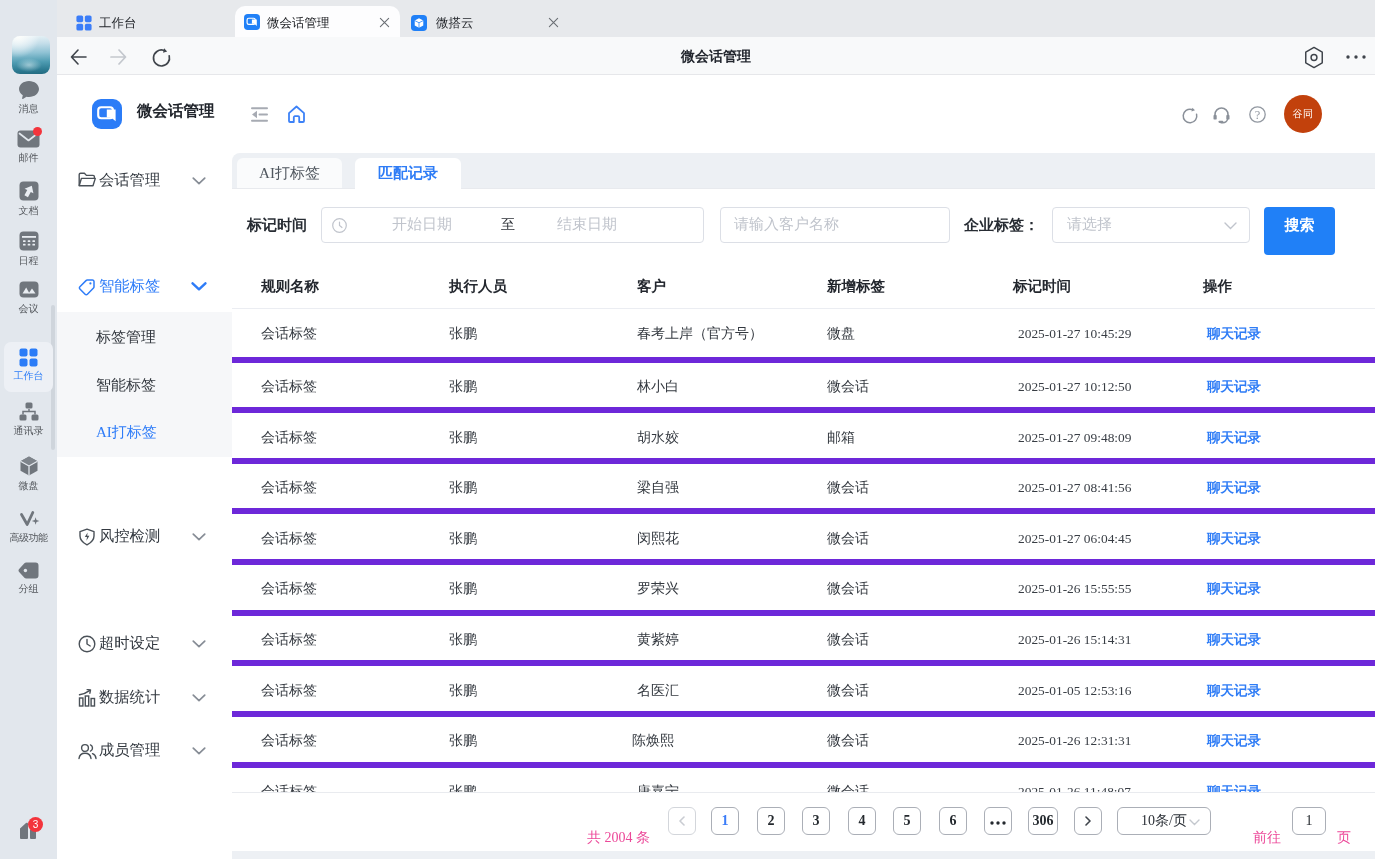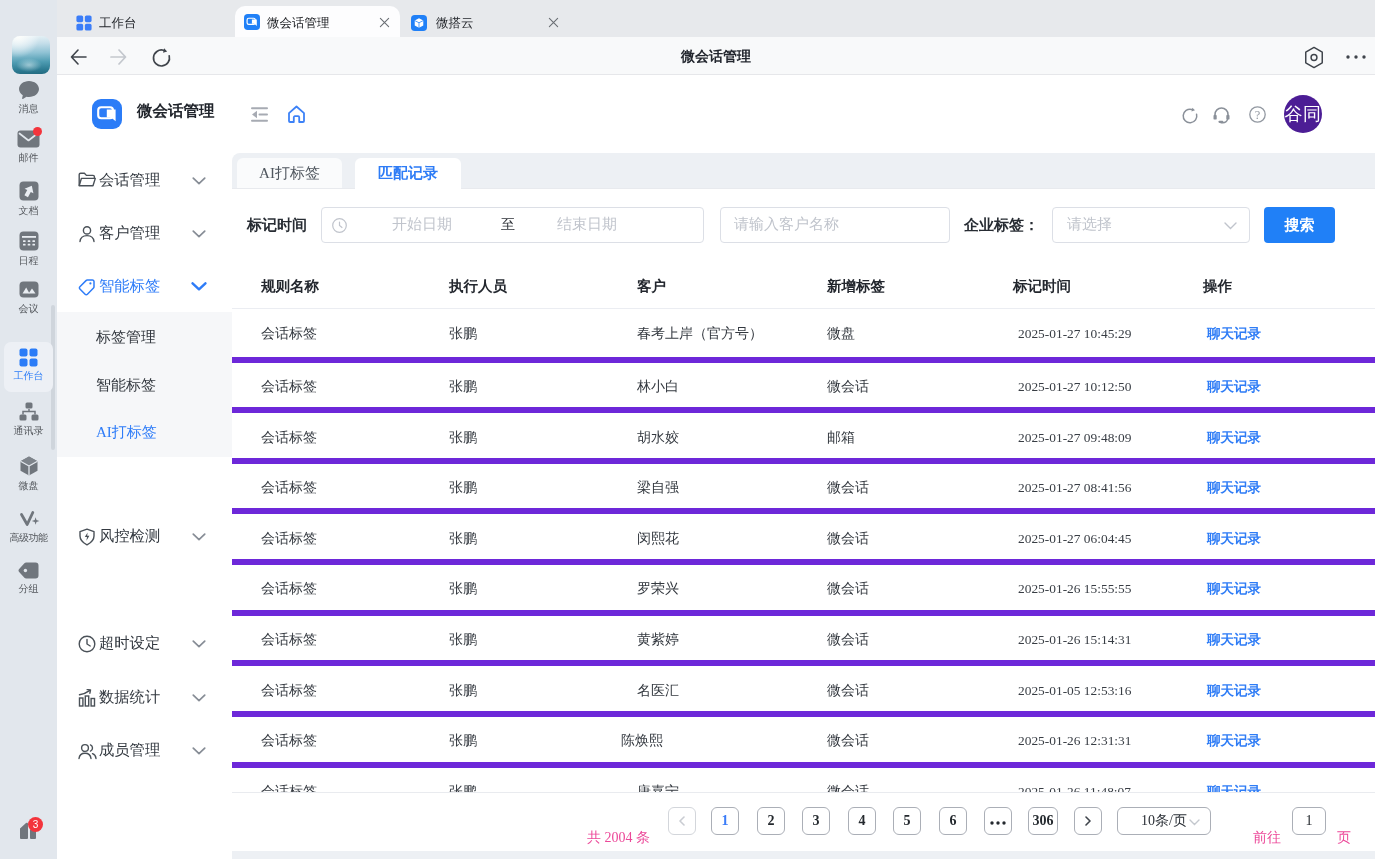--- a/index.html
+++ b/index.html
@@ -26,21 +26,21 @@
 #activetab { position:absolute; left:178px; top:6px; width:165px; height:31px; background:#FDFDFE; border-radius:10px 10px 0 0; }
 
 
 #navbar { position:absolute; left:57px; top:37px; width:1318px; height:38px; background:#F8F9FA; border-bottom:1px solid #E6E7EA; font-family:"Liberation Sans",sans-serif; }
 #navtitle { position:absolute; left:559px; top:0px; width:200px; height:38px; line-height:38px; text-align:center; font-size:14px; font-weight:bold; color:#23272F; }
 
 
 #appheader { position:absolute; left:57px; top:75px; width:1318px; height:78px; background:#fff; }
 #applogo { position:absolute; left:35px; top:24px; width:30px; height:30px; border-radius:9px; background:#2B7CF7; }
 #apptitle { position:absolute; left:80px; top:26px; font-size:15.5px; font-weight:600; color:#20242B; }
-#hdravatar { position:absolute; left:1227px; top:20px; width:38px; height:38px; border-radius:50%; background:#4c1d95; color:#fff; font-size:18px; text-align:center; line-height:38px; letter-spacing:0.5px; font-family:"Liberation Sans",sans-serif; }
+#hdravatar { position:absolute; left:1227px; top:20px; width:38px; height:38px; border-radius:50%; background:#c2410c; color:#fff; font-size:10px; text-align:center; line-height:38px; letter-spacing:0.5px; font-family:"Liberation Sans",sans-serif; }
 
 
 #menu { position:absolute; left:57px; top:153px; width:175px; height:706px; background:#fff; }
 .mi { position:absolute; left:0; width:175px; height:30px; }
 .mi svg.ic { position:absolute; left:21px; top:50%; margin-top:-9px; }
 .mi .t { position:absolute; left:42px; top:50%; transform:translateY(-53%); font-size:15.3px; color:#333940; white-space:nowrap; }
 .mi svg.ch { position:absolute; left:135px; top:50%; margin-top:-4.5px; }
 .mi.blue .t { color:#2E7CF8; }
 #submenu { position:absolute; left:0; top:159px; width:175px; height:145px; background:#F6F7F9; }
 .smi { position:absolute; left:39px; font-size:15px; color:#33383F; white-space:nowrap; }
@@ -50,21 +50,21 @@
 .tabcard { position:absolute; top:5px; height:31px; border-radius:6px 6px 0 0; text-align:center; font-size:15px; line-height:31px; }
 #tabc1 { left:5px; width:105px; background:#FAFBFC; color:#4F565E; }
 #tabc2 { left:123px; width:106px; background:#fff; color:#2E7CF6; font-weight:bold; z-index:3; }
 #tabline { position:absolute; left:0; top:35px; width:1143px; height:1px; background:#E8EAEE; z-index:2; }
 #panel { position:absolute; left:0; top:35px; width:1143px; height:663px; background:#fff; overflow:hidden; }
 
 
 .flabel { position:absolute; font-size:15px; font-weight:bold; color:#272C33; top:28px; }
 .finput { position:absolute; top:19px; height:36px; border:1px solid #DCDFE6; border-radius:4px; background:#fff; }
 .ph { color:#C0C4CC; font-size:15px; }
-#searchbtn { position:absolute; left:1032px; top:19px; width:71px; height:36px; background:#2080F7; border-radius:4px; color:#fff; font-size:15px; font-weight:bold; text-align:center; line-height:36px; }
+#searchbtn { position:absolute; left:1032px; top:19px; width:71px; height:48px; background:#2080F7; border-radius:4px; color:#fff; font-size:15px; font-weight:bold; text-align:center; line-height:36px; }
 
 
 .th { position:absolute; font-size:14.5px; font-weight:bold; color:#23272E; top:89px; }
 .tr { position:absolute; left:0; width:1143px; border-bottom:6px solid #6d28d9; }
 .td { position:absolute; top:calc(50% + 2px); transform:translateY(-50%); font-size:14px; color:#33383F; white-space:nowrap; }
 .td.date { font-size:13.4px; color:#383D44; }
 .td.link { color:#2E7CF6; font-weight:bold; font-size:13.5px; }
 #thsep { position:absolute; left:0; top:120px; width:1143px; height:1px; background:#EBEDF2; }
 
 
@@ -283,30 +283,20 @@
     <div id="hdravatar">谷同</div>
   </div>
 
   <div id="menu">
     <div class="mi" style="top:13px;">
       <svg class="ic" width="18" height="16" viewBox="0 0 18 16">
           <path d="M1.2 13.8 V2.6 A1.4 1.4 0 0 1 2.6 1.2 H6.4 L8.4 3.4 H15 A1.4 1.4 0 0 1 16.4 4.8 V6.2" stroke="#4A5158" stroke-width="1.4" fill="none" stroke-linejoin="round"></path>
           <path d="M1.2 13.8 L3.4 6.4 H17.3 L15 13.8 Z" stroke="#4A5158" stroke-width="1.4" fill="none" stroke-linejoin="round"></path>
         </svg>
       <span class="t">会话管理</span>
-      <svg class="ch" width="14" height="8" viewBox="0 0 12 7">
-          <path d="M1 1 L6 5.7 L11 1" stroke="#878D96" stroke-width="1.5" fill="none" stroke-linecap="round" stroke-linejoin="round"></path>
-        </svg>
-    </div>
-    <div class="mi" style="top:66px;">
-      <svg class="ic" width="18" height="18" viewBox="0 0 18 18">
-          <circle cx="9" cy="5.4" r="3.6" stroke="#4A5158" stroke-width="1.4" fill="none"></circle>
-          <path d="M2 16.5 C2.4 12.6 5.4 10.6 9 10.6 C12.6 10.6 15.6 12.6 16 16.5" stroke="#4A5158" stroke-width="1.4" fill="none" stroke-linecap="round"></path>
-        </svg>
-      <span class="t">客户管理</span>
       <svg class="ch" width="14" height="8" viewBox="0 0 12 7">
           <path d="M1 1 L6 5.7 L11 1" stroke="#878D96" stroke-width="1.5" fill="none" stroke-linecap="round" stroke-linejoin="round"></path>
         </svg>
     </div>
     <div class="mi blue" style="top:119px;">
       <svg class="ic" width="18" height="18" viewBox="0 0 18 18">
           <path d="M9.8 1.6 H15 A1.5 1.5 0 0 1 16.5 3.1 V8.3 A1.8 1.8 0 0 1 16 9.6 L9.9 15.7 A1.6 1.6 0 0 1 7.6 15.7 L2.4 10.5 A1.6 1.6 0 0 1 2.4 8.2 L8.5 2.1 A1.8 1.8 0 0 1 9.8 1.6 Z" stroke="#2E7CF8" stroke-width="1.5" fill="none" stroke-linejoin="round" transform="translate(-0.5,0.5)"></path>
           <circle cx="12.4" cy="5.4" r="1.1" fill="#2E7CF8"></circle>
         </svg>
       <span class="t">智能标签</span>
@@ -464,21 +454,21 @@
   <div class="td" style="left:29px;">会话标签</div>
   <div class="td" style="left:217px;">张鹏</div>
   <div class="td" style="left:405px;">名医汇</div>
   <div class="td" style="left:595px;">微会话</div>
   <div class="td date" style="left:786px;">2025-01-05 12:53:16</div>
   <div class="td link" style="left:975px;">聊天记录</div>
 </div>
 <div class="tr" style="top:529px; height:50.65px;">
   <div class="td" style="left:29px;">会话标签</div>
   <div class="td" style="left:217px;">张鹏</div>
-  <div class="td" style="left:389px;">陈焕熙</div>
+  <div class="td" style="left:400px;">陈焕熙</div>
   <div class="td" style="left:595px;">微会话</div>
   <div class="td date" style="left:786px;">2025-01-26 12:31:31</div>
   <div class="td link" style="left:975px;">聊天记录</div>
 </div>
 <div class="tr" style="top:579.6px; height:50.65px;">
   <div class="td" style="left:29px;">会话标签</div>
   <div class="td" style="left:217px;">张鹏</div>
   <div class="td" style="left:405px;">唐嘉宁</div>
   <div class="td" style="left:595px;">微会话</div>
   <div class="td date" style="left:786px;">2025-01-26 11:48:07</div>

